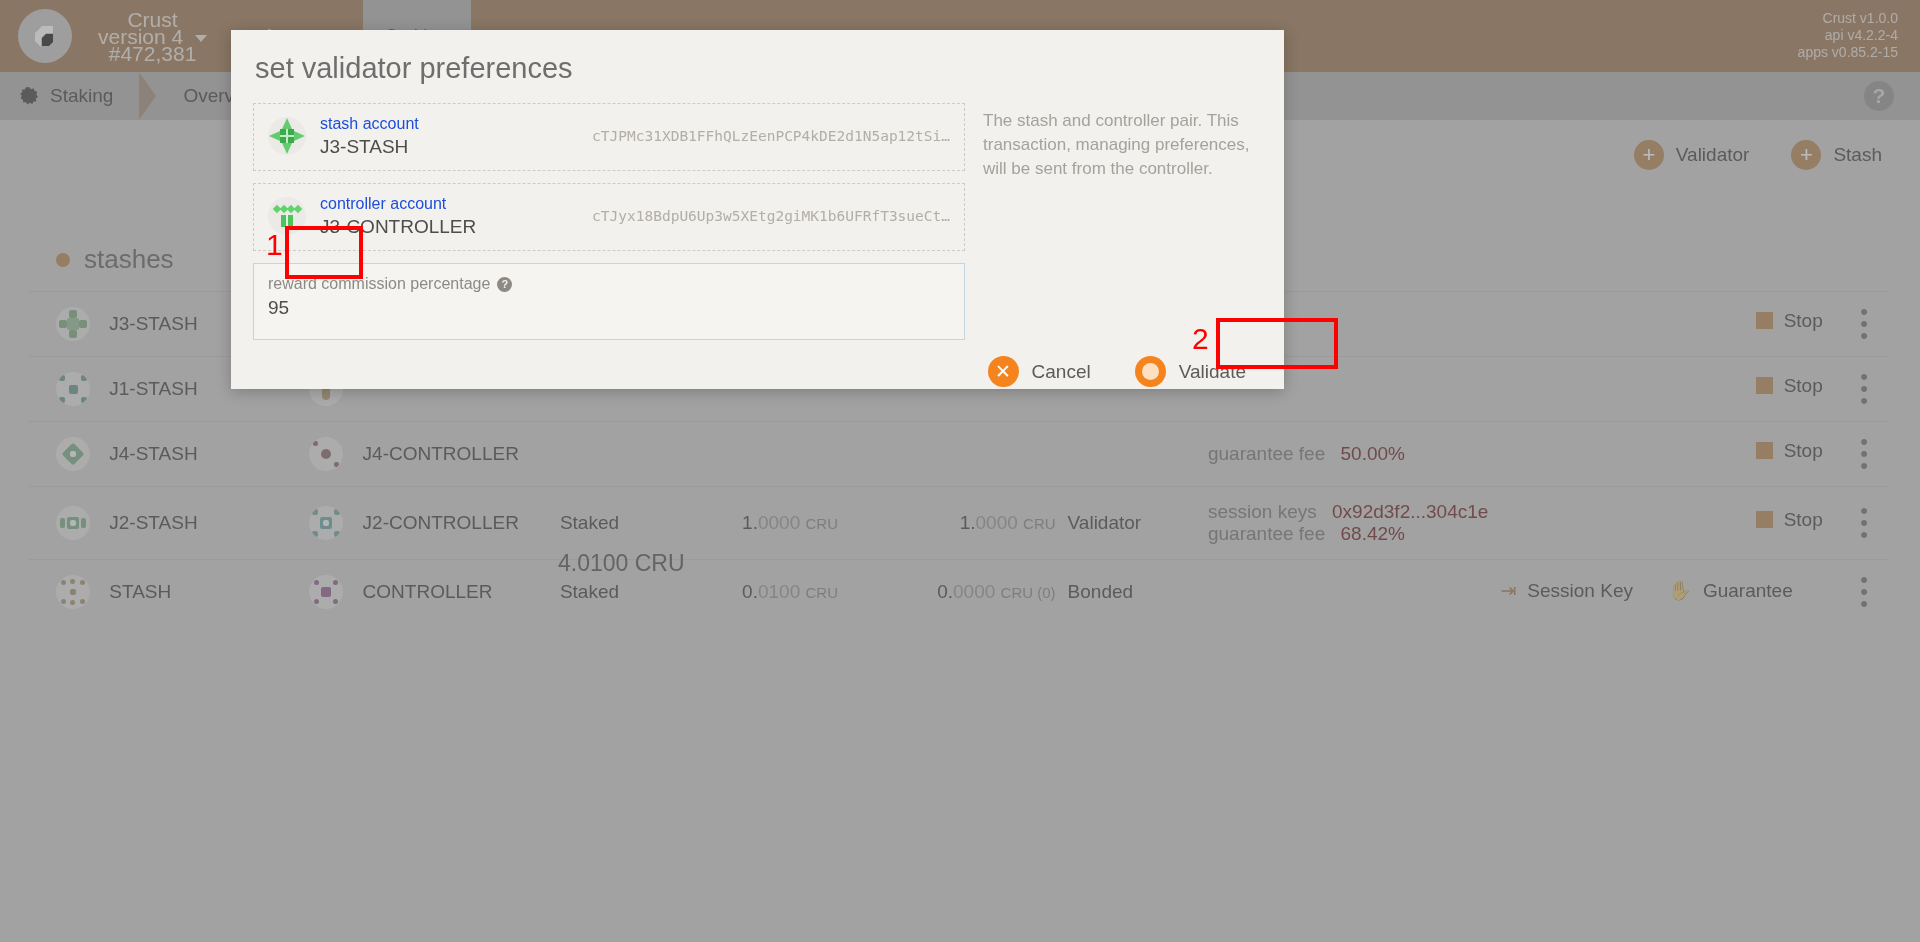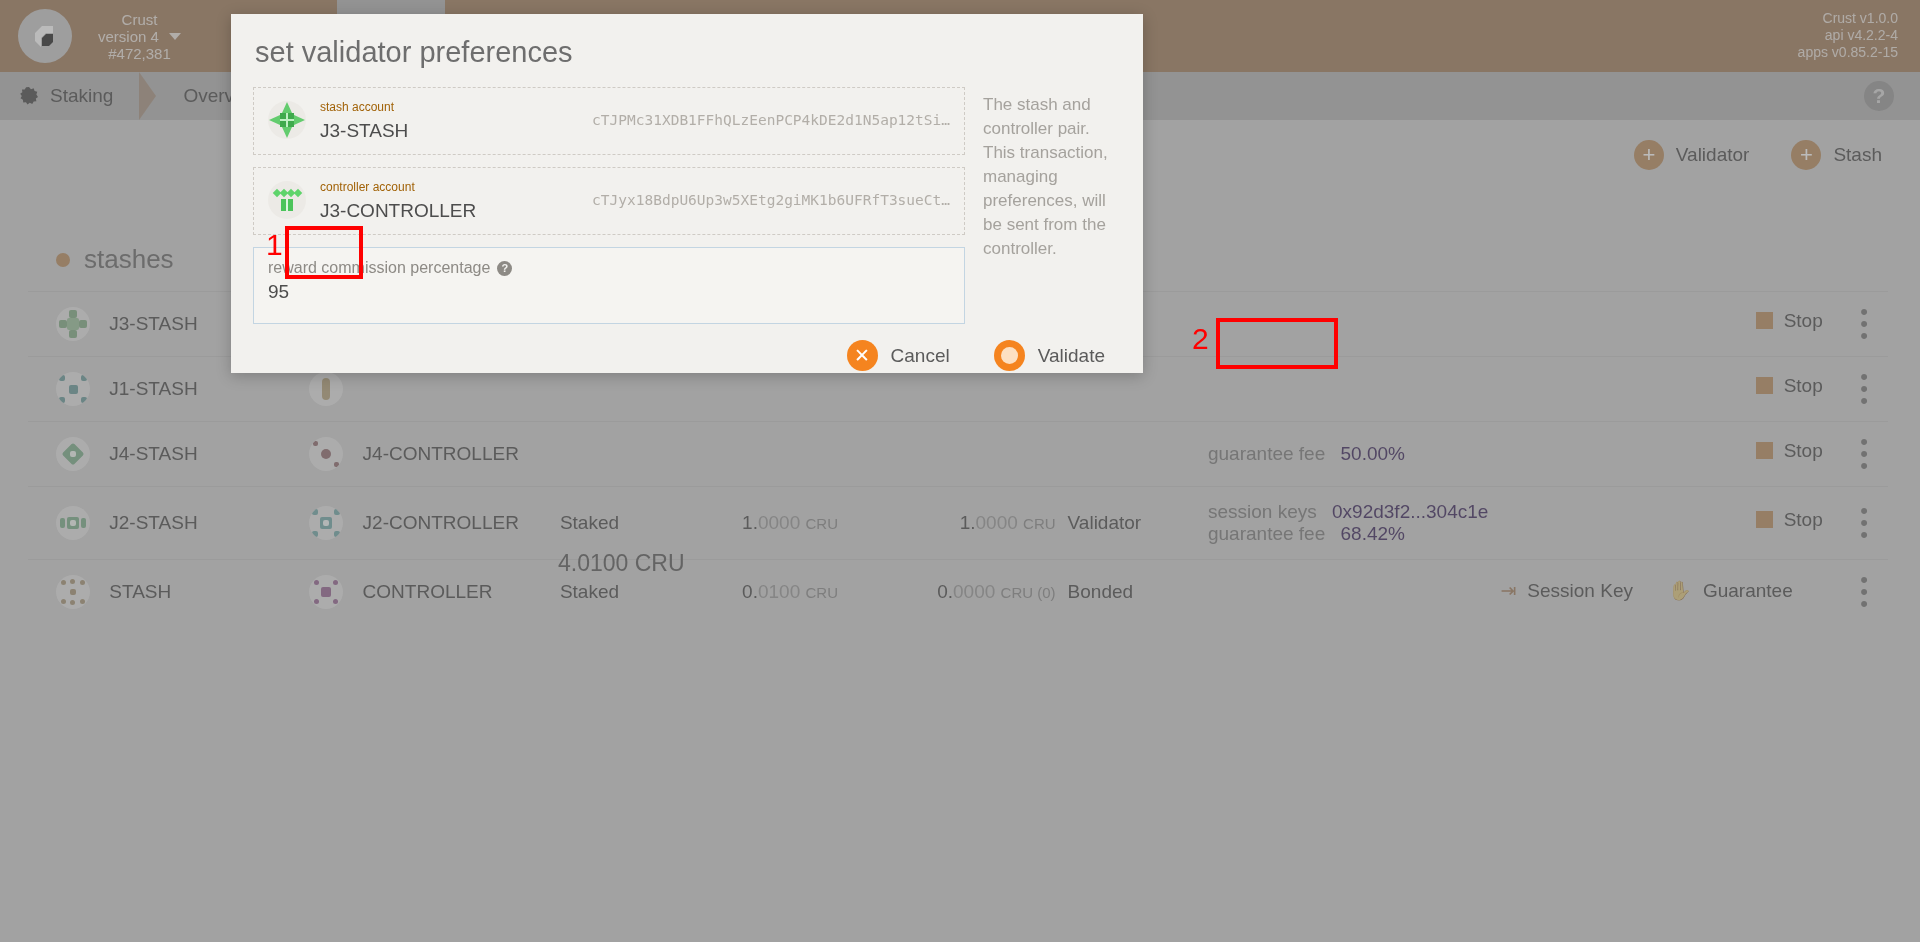--- a/index.html
+++ b/index.html
@@ -38,21 +38,21 @@
     width: 54px; height: 54px; border-radius: 50%;
     background: #c9c9c9;
     margin-left: 18px;
     display: flex; align-items: center; justify-content: center;
     flex: none;
   }
   .chain-block {
     margin-left: 26px;
     text-align: center;
     color: #f3e3d3;
-    font-size: 15px;
+    font-size: 21px;
     line-height: 17px;
     flex: none;
   }
   .chain-block .cl { display: block; }
   .chain-name { display: inline-block; }
   .caret-down {
     display: inline-block;
     width: 0; height: 0; vertical-align: 2px;
     margin-left: 6px;
     border-left: 6px solid transparent;
@@ -185,21 +185,21 @@
   .idicon i {
     position: absolute; display: block; border-radius: 2px;
   }
   .acct-cell { padding-left: 28px !important; white-space: nowrap; }
   .acct-name { display: inline-block; vertical-align: middle; }
   .num { text-align: right; white-space: nowrap; }
   .num .dimsuffix { color: #8d8d8d; font-size: 15px; }
   .num .dimfrac { color: #9b9b9b; }
   .meta { font-size: 17px; white-space: nowrap; }
   .meta .k { color: #7e7e7e; }
-  .meta .v { color: #4c1d95; margin-left: 10px; }
+  .meta .v { color: #b91c1c; margin-left: 10px; }
   .rowactions { text-align: right; white-space: nowrap; padding-right: 20px !important; }
   .stopbtn { display: inline-flex; align-items: center; gap: 11px; color: #4d4d4d; }
   .stop-sq { width: 17px; height: 17px; background: #e8851e; }
   .kebab {
     display: inline-block; margin-left: 30px;
     color: #777; font-size: 22px; letter-spacing: 0;
     line-height: 12px; width: 10px; vertical-align: middle;
   }
   .kebab span { display:block; }
   .sesskey { display: inline-flex; align-items: center; gap: 11px; color: #4d4d4d; margin-right: 30px;}
@@ -212,22 +212,22 @@
     color: #5d5d5d;
     font-size: 23px;
     padding-top: 22px;
     padding-left: 0;
   }
   .total-wrap { width: 1860px; position: absolute; top: 418px; left: 28px; }
 
   
   .modal {
     position: absolute;
-    left: 231px; top: 14px;
-    width: 912px; height: 359px;
+    left: 231px; top: 30px;
+    width: 1053px; height: 359px;
     background: #f2f1ee;
     box-shadow: 0 3px 14px rgba(0,0,0,0.22);
     z-index: 20;
   }
   .modal-title {
     color: #6e6e6e;
     font-size: 29px;
     padding: 22px 0 0 24px;
     font-weight: normal;
   }
@@ -246,21 +246,21 @@
     min-height: 48px;
   }
   .acct-field .bigicon {
     width: 38px; height: 38px; border-radius: 50%;
     background: #eceae6;
     position: relative; overflow: hidden;
     flex: none; margin-right: 14px;
   }
   .acct-field .bigicon i { position: absolute; display: block; }
   .acct-field .fi-texts { flex: 1; }
-  .fi-label { color: #a16207; font-size: 12px; line-height: 21px; }
+  .fi-label { color: #1d4ed8; font-size: 16px; line-height: 21px; }
   .fi-value { color: #4d4d4d; font-size: 19px; line-height: 25px; }
   .fi-addr {
     color: #b2aea8;
     font-family: "DejaVu Sans Mono", monospace;
     font-size: 14.5px;
     white-space: nowrap;
     margin-left: 14px;
   }
 
   .comm-field {

